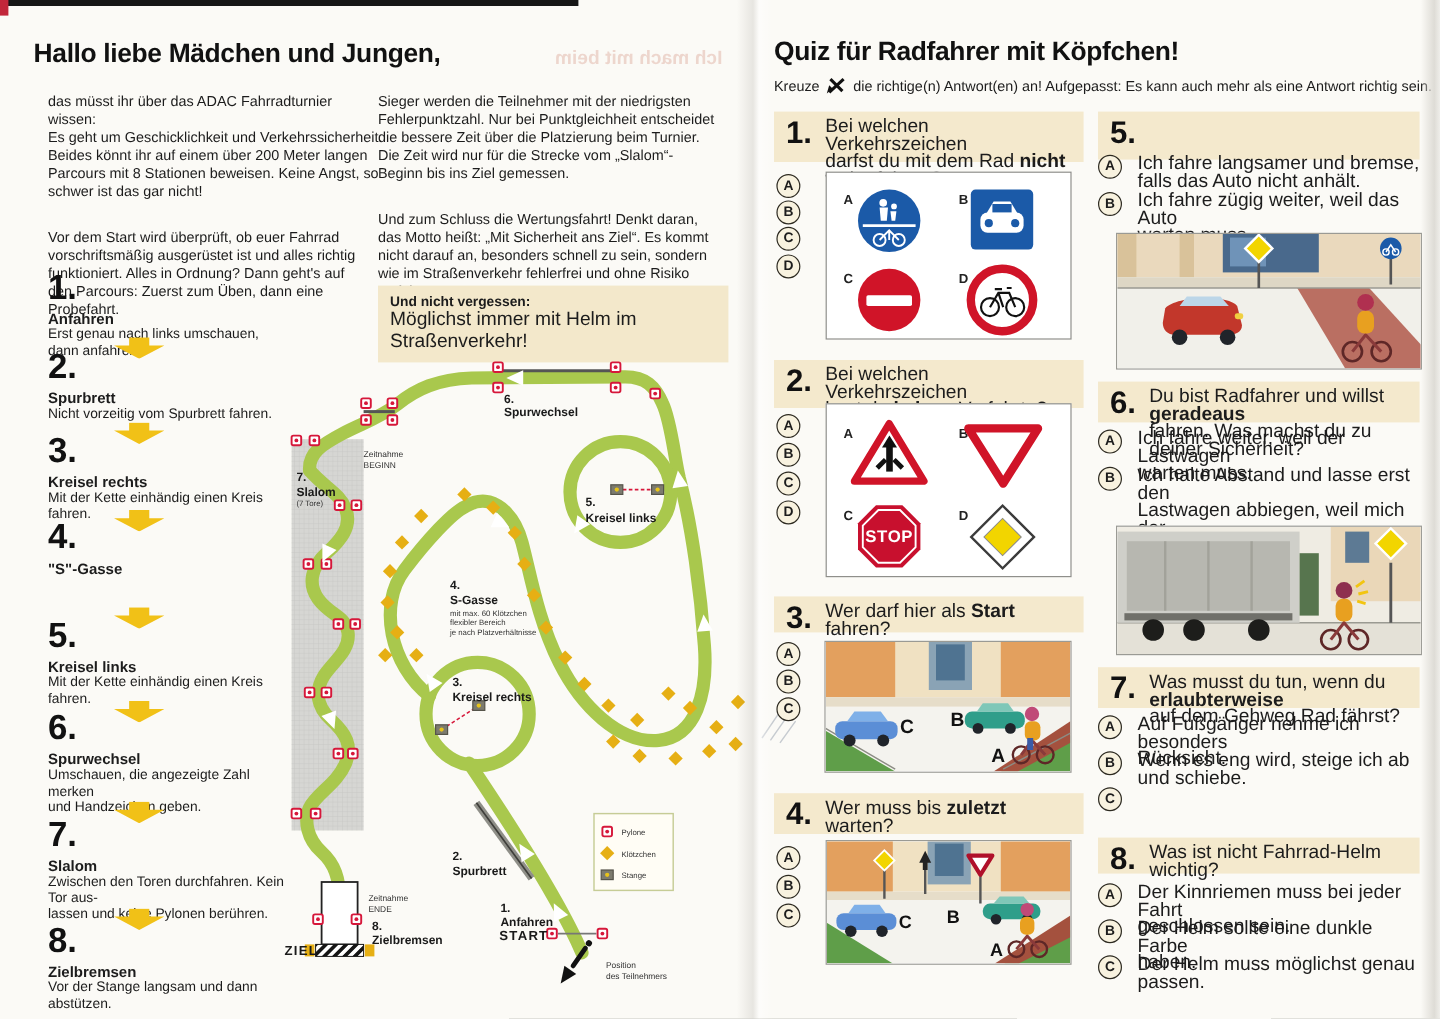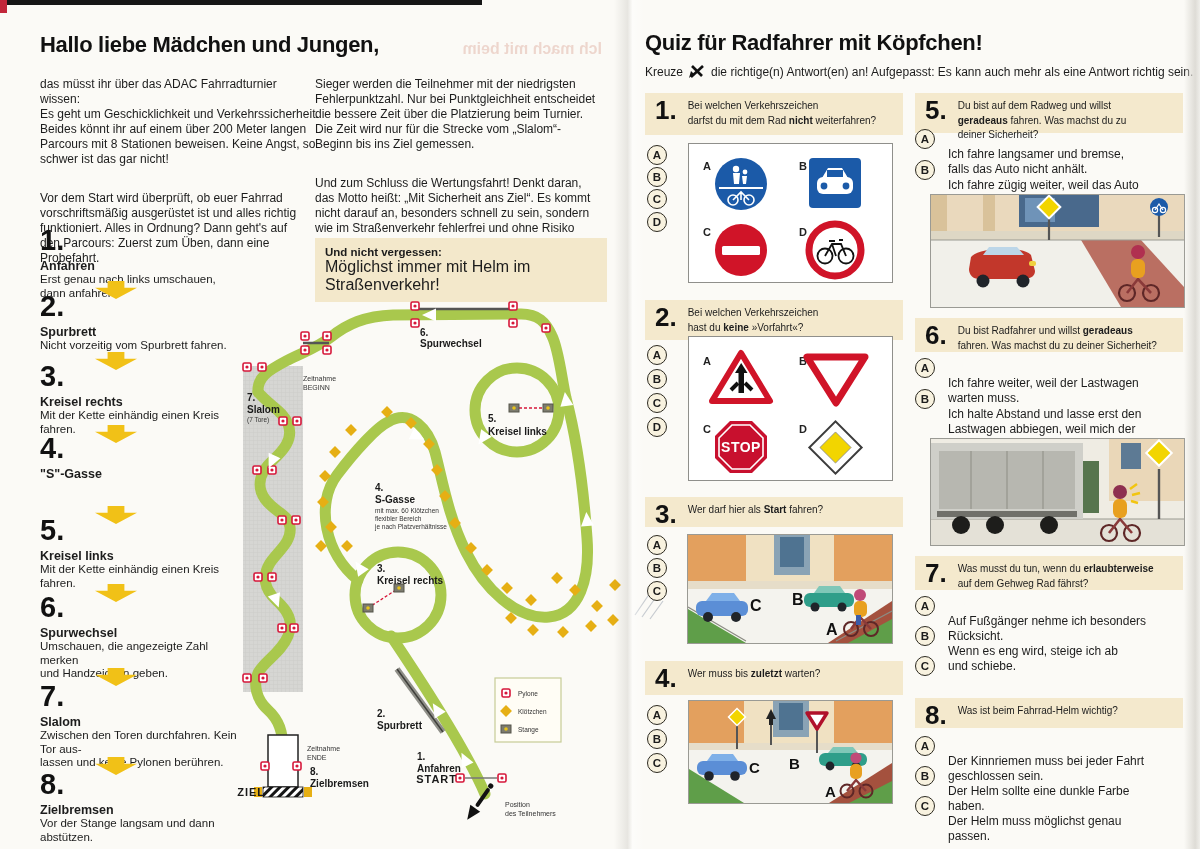--- a/index.html
+++ b/index.html
@@ -27,41 +27,41 @@
   .course{position:absolute;left:225px;top:280px;width:400px;height:560px;}
   .cl{fill:#1a1a1a;}
   .b10{font:700 10px "Liberation Sans",sans-serif;}
   .r7{font:400 7px "Liberation Sans",sans-serif;fill:#333;}
   .b11{font:700 11px "Liberation Sans",sans-serif;letter-spacing:1px;}
   .r65{font:400 6.5px "Liberation Sans",sans-serif;fill:#333;}
   
   .instr{position:absolute;left:645px;top:64px;font-size:12px;display:flex;align-items:center;gap:5px;}
   .qhead{position:absolute;background:#f4e9cd;display:flex;gap:11px;padding:5px 8px 5px 10px;box-sizing:border-box;overflow:visible;}
   .qnum{font-size:26px;font-weight:800;line-height:.95;color:#111;flex:none;}
-  .qtext{font-size:10px;line-height:14.5px;white-space:pre-line;padding-top:1px;}
+  .qtext{font-size:16px;line-height:14.5px;white-space:pre-line;padding-top:1px;}
   .opt{position:absolute;width:20px;height:20px;border:1.7px solid #2c2920;border-radius:50%;
     background:#f8f2df;display:flex;align-items:center;justify-content:center;
     font-weight:700;font-size:11.5px;box-sizing:border-box;}
   .ans{position:absolute;display:flex;gap:13px;}
   .optc{width:20px;height:20px;border:1.7px solid #2c2920;border-radius:50%;background:#f8f2df;
     display:flex;align-items:center;justify-content:center;font-weight:700;font-size:11.5px;
     box-sizing:border-box;flex:none;}
-  .atext{font-size:12px;line-height:14.5px;white-space:pre-line;padding-top:1px;margin-top:17px;}
+  .atext{font-size:16px;line-height:14.5px;white-space:pre-line;padding-top:1px;}
   .panel,.scene{position:absolute;background:#fff;border:1px solid #8f8f8b;box-sizing:border-box;overflow:hidden;}
   .scene{border-color:#9a9a94;}
 </style>
 </head>
 <body>
 
 <div class="sheet">
   <div class="topstrip"></div>
   <div class="redtick"></div>
 
   <section>
-    <h1 style="left:40px;top:32px">Hallo liebe Mädchen und Jungen,</h1>
+    <h1 style="left:28px;top:32px">Hallo liebe Mädchen und Jungen,</h1>
     <div class="ghost">Ich mach mit beim</div>
 
     <div class="intro" style="left:40px;top:62px;width:280px">
       <p>das müsst ihr über das ADAC Fahrradturnier wissen:
 Es geht um Geschicklichkeit und Verkehrssicherheit.
 Beides könnt ihr auf einem über 200 Meter langen
 Parcours mit 8 Stationen beweisen. Keine Angst, so
 schwer ist das gar nicht!</p>
       <p>Vor dem Start wird überprüft, ob euer Fahrrad
 vorschriftsmäßig ausgerüstet ist und alles richtig
@@ -518,23 +518,20 @@
           <circle cx="167" cy="57" r="5.6" fill="#c04a78"></circle>
         </g>
         <text x="60" y="72" font-size="15" font-weight="800" fill="#111">C</text>
         <text x="100" y="68" font-size="15" font-weight="800" fill="#111">B</text>
         <text x="136" y="96" font-size="15" font-weight="800" fill="#111">A</text>
       </svg>
     </div>
 
     <div class="qhead" style="left:915px;top:93px;width:268px;height:40px">
       <span class="qnum">5.</span>
-      <span class="qtext"><span>Du bist auf dem Radweg und willst
-</span><b>geradeaus</b><span> fahren. Was machst du zu
-deiner Sicherheit?</span></span>
     </div>
     <div class="ans" style="left:915px;top:129px;width:268px">
       <span class="optc">A</span>
       <span class="atext">Ich fahre langsamer und bremse,
 falls das Auto nicht anhält.</span>
     </div>
     <div class="ans" style="left:915px;top:160px;width:268px">
       <span class="optc">B</span>
       <span class="atext">Ich fahre zügig weiter, weil das Auto
 warten muss.</span>
@@ -640,21 +637,21 @@
       <span class="optc">B</span>
       <span class="atext">Wenn es eng wird, steige ich ab
 und schiebe.</span>
     </div>
     <div class="ans" style="left:915px;top:656px;width:268px">
       <span class="optc">C</span>
     </div>
 
     <div class="qhead" style="left:915px;top:698px;width:268px;height:30px">
       <span class="qnum">8.</span>
-      <span class="qtext"><span>Was ist beim Fahrrad-Helm wichtig?</span><b></b><span></span></span>
+      <span class="qtext"><span>Was ist nicht Fahrrad-Helm wichtig?</span><b></b><span></span></span>
     </div>
     <div class="ans" style="left:915px;top:736px;width:268px">
       <span class="optc">A</span>
       <span class="atext">Der Kinnriemen muss bei jeder Fahrt
 geschlossen sein.</span>
     </div>
     <div class="ans" style="left:915px;top:766px;width:268px">
       <span class="optc">B</span>
       <span class="atext">Der Helm sollte eine dunkle Farbe
 haben.</span>

